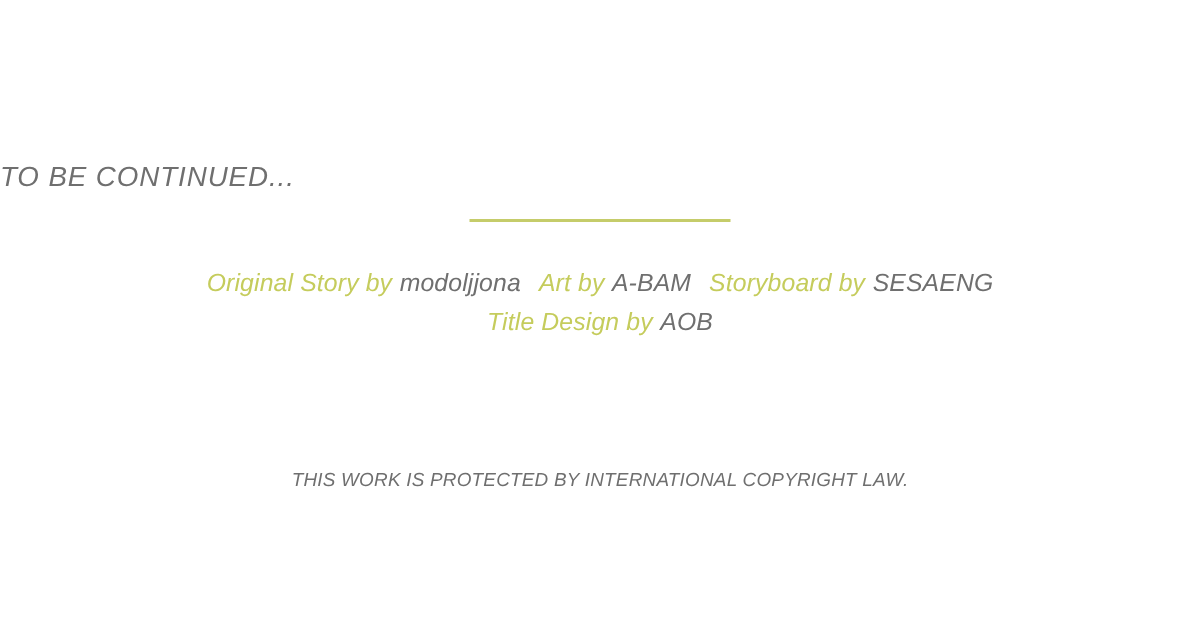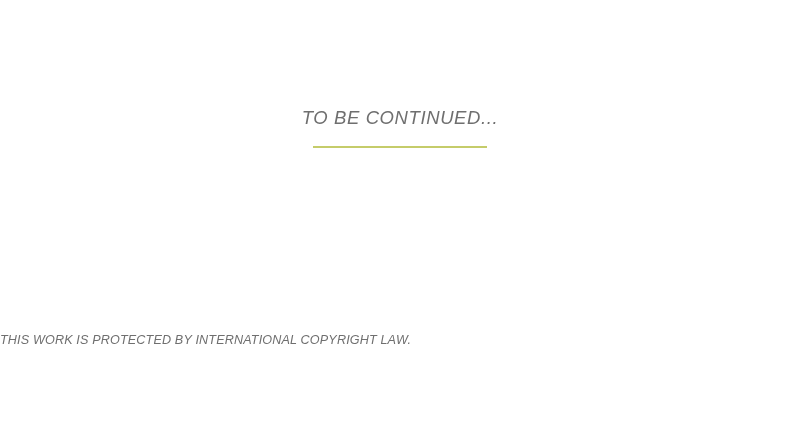--- a/index.html
+++ b/index.html
@@ -24,21 +24,20 @@
     height: 426px;
     display: block;
   }
 
   
   .tbc-block {
     position: absolute;
     left: 0;
     top: 106px;
     width: 800px;
-    text-align: center;
   }
   .tbc-text {
     display: inline-block;
     font-style: italic;
     font-size: 18.5px;
     letter-spacing: 0.6px;
     color: #6f6f6f;
     line-height: 24px;
     white-space: pre;
   }
@@ -87,22 +86,23 @@
     color: #6f6f6f;
     font-style: italic;
   }
   .gap-sm { display: inline-block; width: 5px; }
   .gap-md { display: inline-block; width: 12px; }
 
   
   .copyright-wrap {
     position: absolute;
     left: 0;
-    top: 330px;
+    top: 311px;
     width: 800px;
+    text-align: center;
   }
   .copyright-text {
     display: inline-block;
     font-style: italic;
     font-size: 12.6px;
     letter-spacing: 0.15px;
     color: #6f6f6f;
     line-height: 18px;
     white-space: pre;
   }
@@ -115,21 +115,23 @@
   <div class="tbc-block">
     <span class="tbc-text">TO BE CONTINUED...</span>
   </div>
 
   <div class="divider-wrap">
     <span class="divider-rule"></span>
   </div>
 
   <div class="credits">
 
+    <span class="credit-line"><span class="role">Original Story by</span><span class="gap-sm"></span><span class="name">modoljjona</span><span class="gap-md"></span><span class="role">Art by</span><span class="gap-sm"></span><span class="name">A-BAM</span><span class="gap-md"></span><span class="role">Storyboard by</span><span class="gap-sm"></span><span class="name">SESAENG</span></span>
 
+    <span class="credit-line"><span class="role">Title Design by</span><span class="gap-sm"></span><span class="name">AOB</span></span>
 
 
   </div>
 
   <div class="copyright-wrap">
     <span class="copyright-text">THIS WORK IS PROTECTED BY INTERNATIONAL COPYRIGHT LAW.</span>
   </div>
 
 </div>
 

